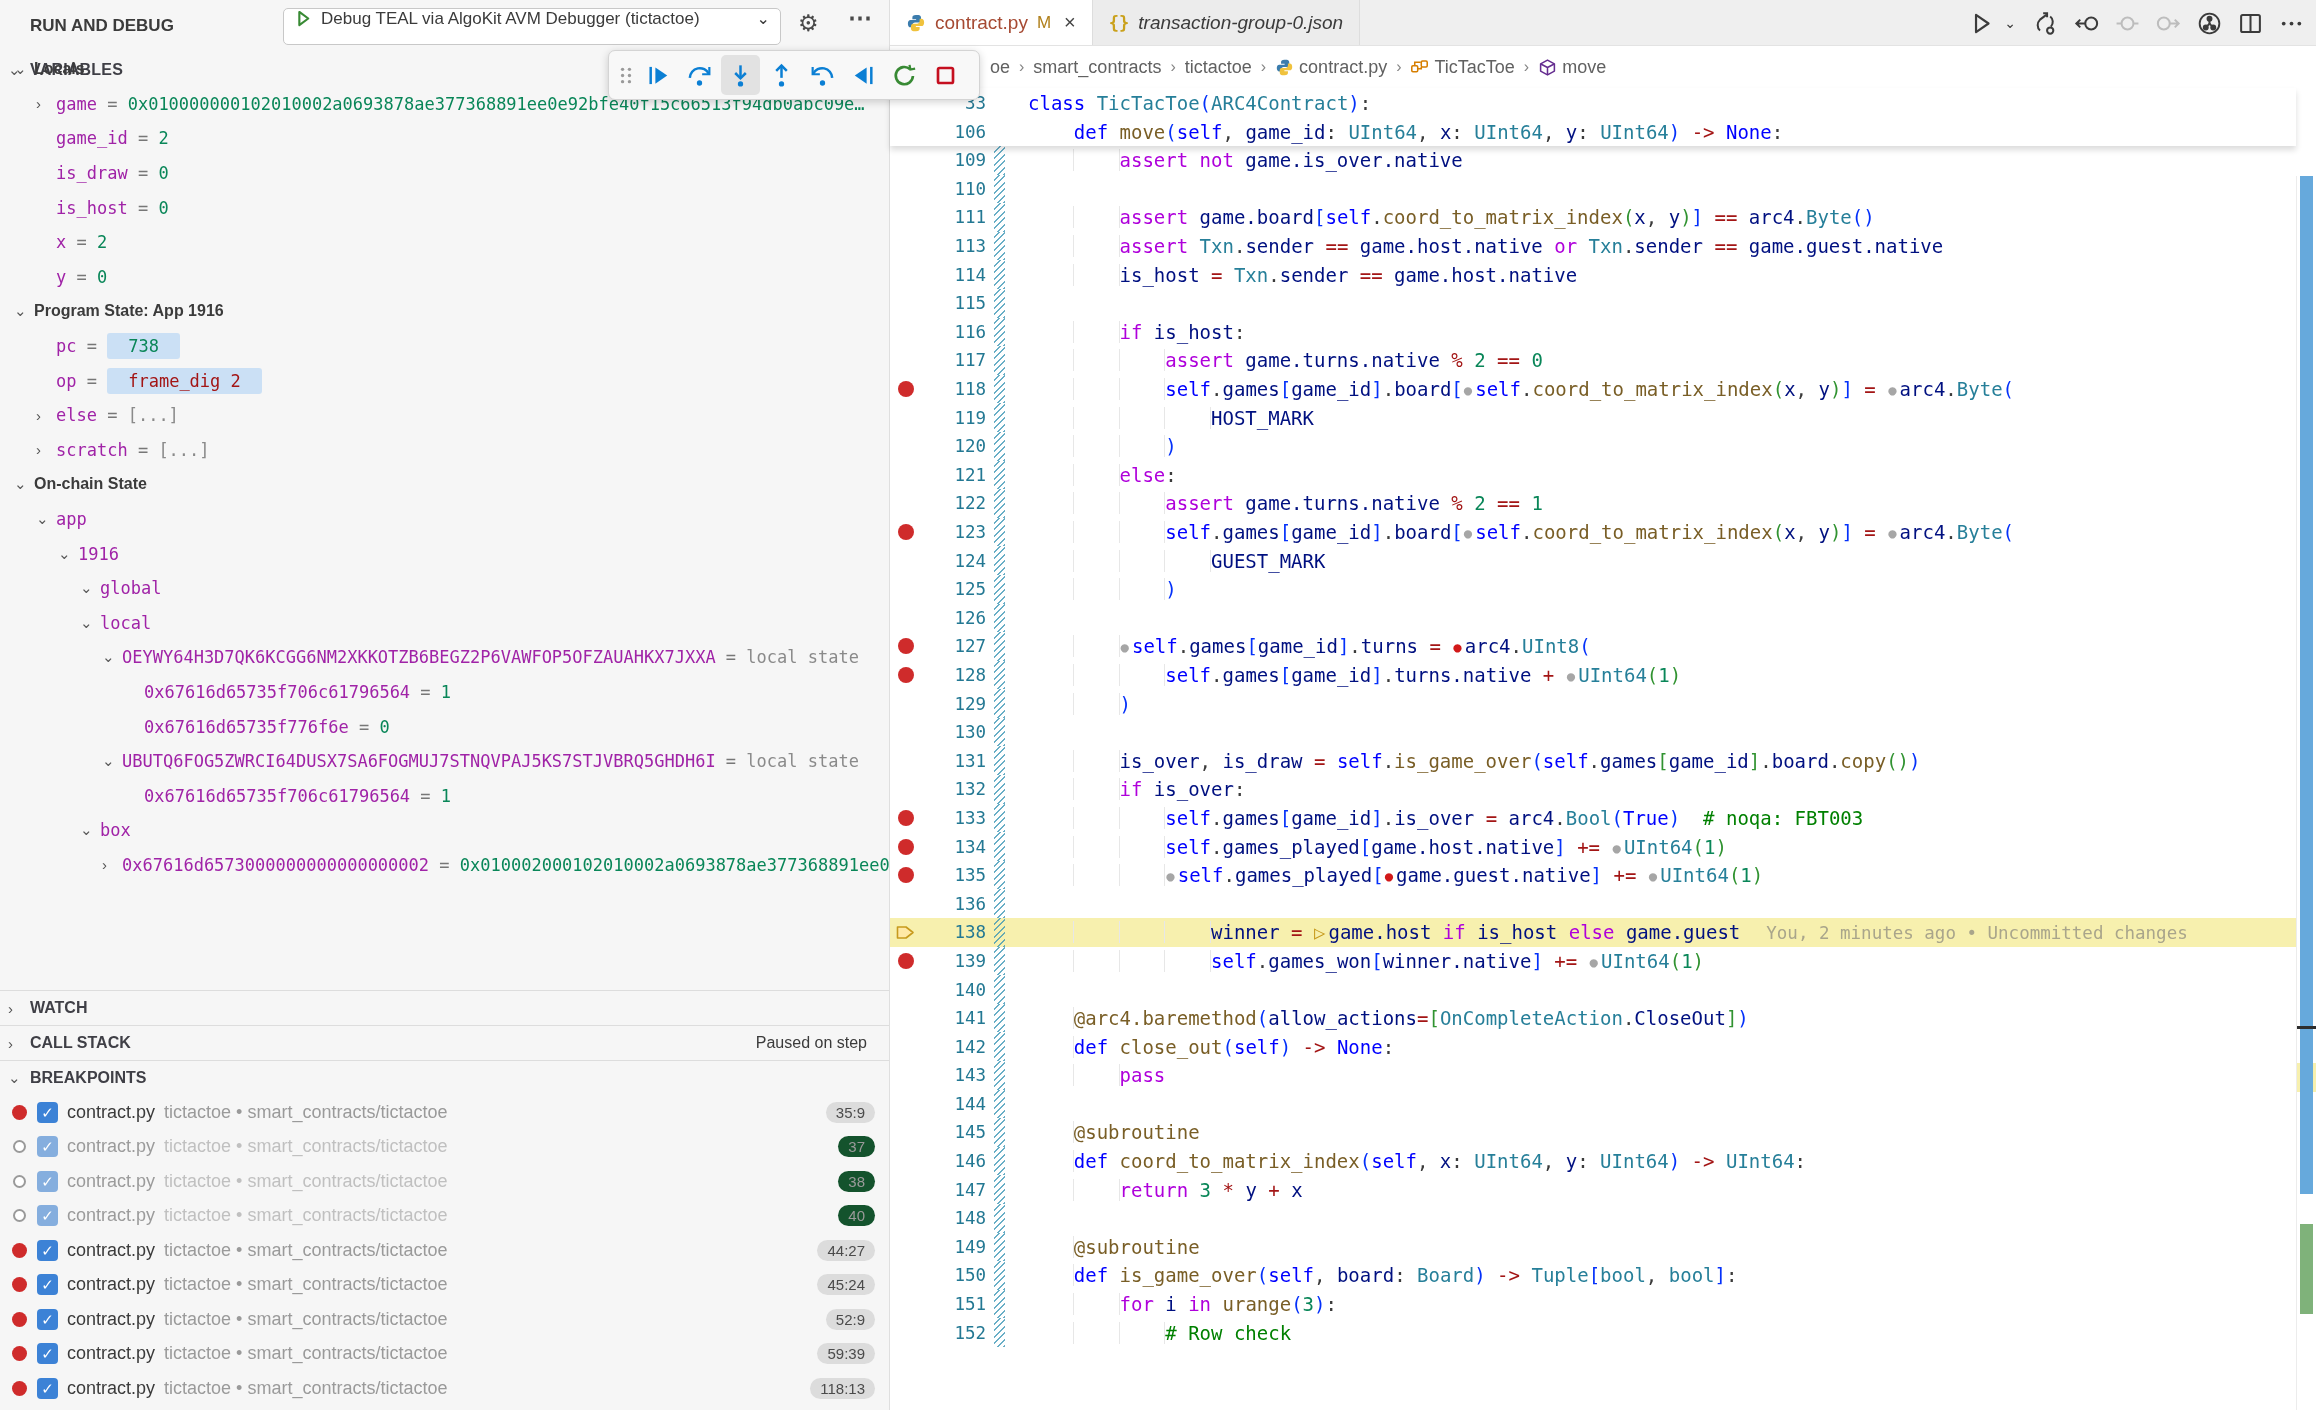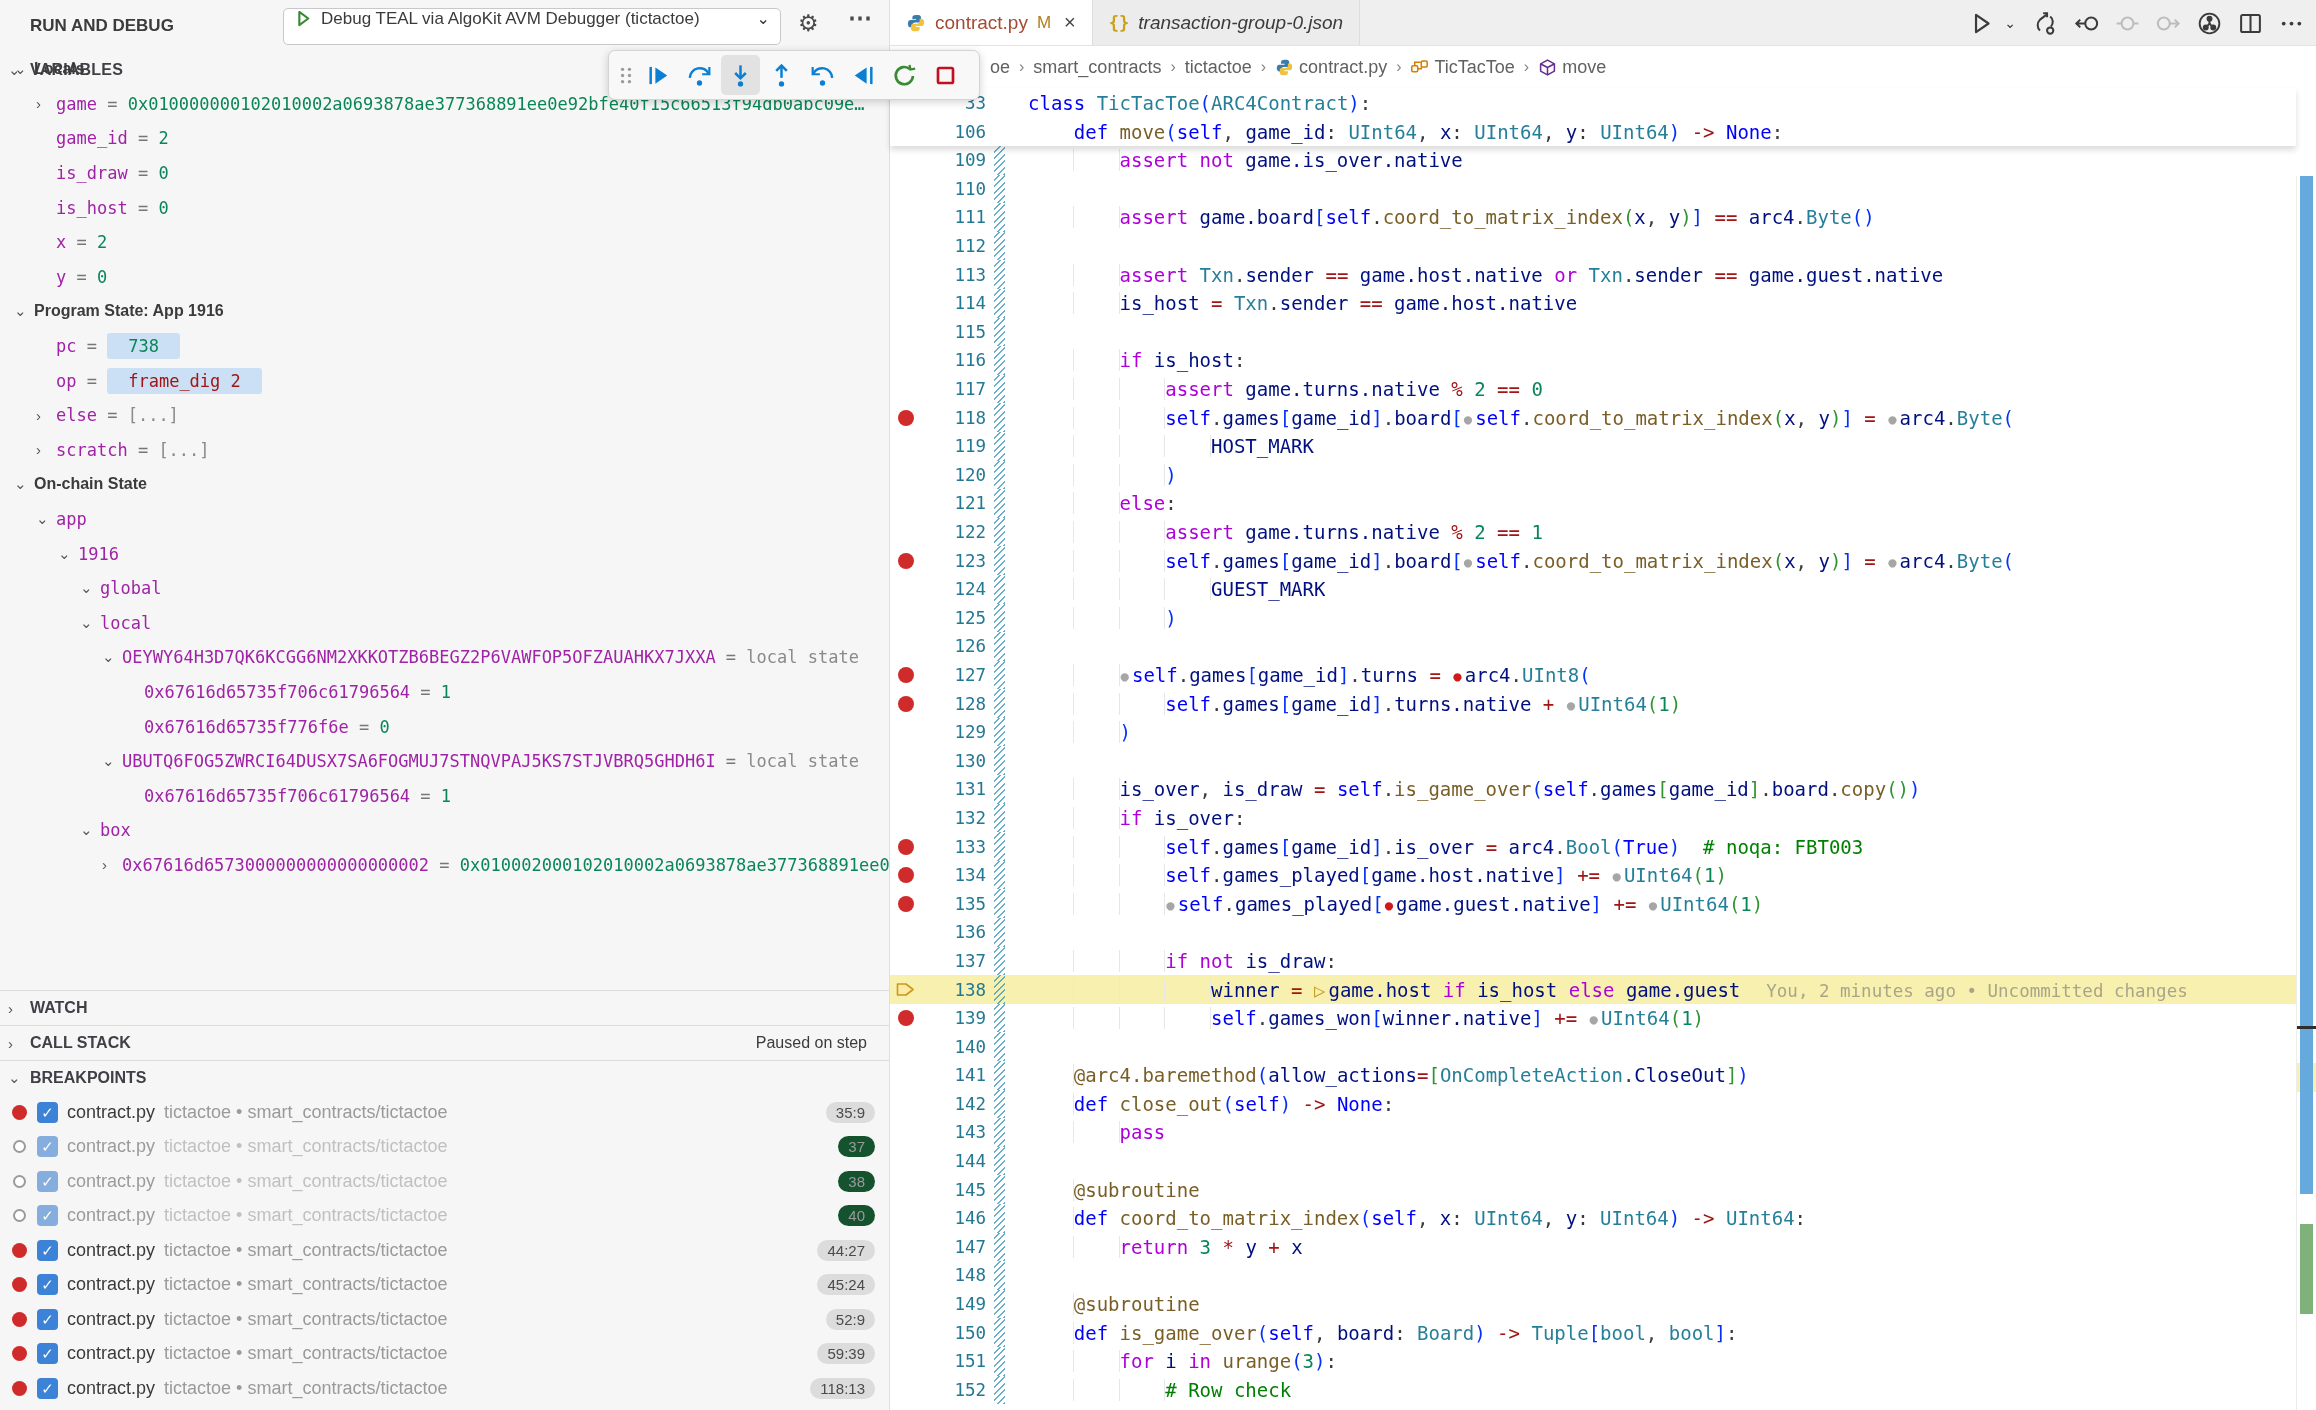--- a/index.html
+++ b/index.html
@@ -491,21 +491,20 @@
 
     <div class="code">
       <div class="sticky" id="sticky">
           <div class="cl"><div class="glyph"></div><div class="lnum mono">33</div><span class="ctext"><span class="tk-d">class </span><span class="tk-t">TicTacToe</span><span class="tk-b">(</span><span class="tk-t">ARC4Contract</span><span class="tk-b">)</span><span class="tk-p">:</span></span></div>
           <div class="cl"><div class="glyph"></div><div class="lnum mono">106</div><span class="ctext"><span class="tk-i">    </span><span class="tk-d">def </span><span class="tk-f">move</span><span class="tk-b">(</span><span class="tk-d">self</span><span class="tk-p">, </span><span class="tk-v">game_id</span><span class="tk-p">: </span><span class="tk-t">UInt64</span><span class="tk-p">, </span><span class="tk-v">x</span><span class="tk-p">: </span><span class="tk-t">UInt64</span><span class="tk-p">, </span><span class="tk-v">y</span><span class="tk-p">: </span><span class="tk-t">UInt64</span><span class="tk-b">)</span><span class="tk-o"> -&gt; </span><span class="tk-d">None</span><span class="tk-p">:</span></span></div>
         </div>
       <div class="body-lines" id="codebody">
           <div class="cl"><div class="glyph"></div><div class="lnum mono">109</div><div class="hatch"></div><span class="ctext"><span class="tk-i">        </span><span class="tk-k">assert </span><span class="tk-k">not </span><span class="tk-v">game.is_over.native</span></span></div>
           <div class="cl"><div class="glyph"></div><div class="lnum mono">110</div><div class="hatch"></div><span class="ctext"></span></div>
           <div class="cl"><div class="glyph"></div><div class="lnum mono">111</div><div class="hatch"></div><span class="ctext"><span class="tk-i">        </span><span class="tk-k">assert </span><span class="tk-v">game.board</span><span class="tk-b">[</span><span class="tk-d">self</span><span class="tk-p">.</span><span class="tk-f">coord_to_matrix_index</span><span class="tk-g">(</span><span class="tk-v">x</span><span class="tk-p">, </span><span class="tk-v">y</span><span class="tk-g">)</span><span class="tk-b">]</span><span class="tk-o"> == </span><span class="tk-v">arc4</span><span class="tk-p">.</span><span class="tk-t">Byte</span><span class="tk-b">()</span></span></div>
-          <div class="cl"><div class="glyph"></div><div class="lnum mono">112</div><div class="hatch"></div><span class="ctext"></span></div>
           <div class="cl"><div class="glyph"></div><div class="lnum mono">113</div><div class="hatch"></div><span class="ctext"><span class="tk-i">        </span><span class="tk-k">assert </span><span class="tk-t">Txn</span><span class="tk-p">.</span><span class="tk-v">sender</span><span class="tk-o"> == </span><span class="tk-v">game.host.native</span><span class="tk-k"> or </span><span class="tk-t">Txn</span><span class="tk-p">.</span><span class="tk-v">sender</span><span class="tk-o"> == </span><span class="tk-v">game.guest.native</span></span></div>
           <div class="cl"><div class="glyph"></div><div class="lnum mono">114</div><div class="hatch"></div><span class="ctext"><span class="tk-i">        </span><span class="tk-v">is_host</span><span class="tk-o"> = </span><span class="tk-t">Txn</span><span class="tk-p">.</span><span class="tk-v">sender</span><span class="tk-o"> == </span><span class="tk-v">game.host.native</span></span></div>
           <div class="cl"><div class="glyph"></div><div class="lnum mono">115</div><div class="hatch"></div><span class="ctext"></span></div>
           <div class="cl"><div class="glyph"></div><div class="lnum mono">116</div><div class="hatch"></div><span class="ctext"><span class="tk-i">        </span><span class="tk-k">if </span><span class="tk-v">is_host</span><span class="tk-p">:</span></span></div>
           <div class="cl"><div class="glyph"></div><div class="lnum mono">117</div><div class="hatch"></div><span class="ctext"><span class="tk-i">            </span><span class="tk-k">assert </span><span class="tk-v">game.turns.native</span><span class="tk-o"> % </span><span class="tk-n">2</span><span class="tk-o"> == </span><span class="tk-n">0</span></span></div>
           <div class="cl"><div class="glyph"><div class="gbp"></div></div><div class="lnum mono">118</div><div class="hatch"></div><span class="ctext"><span class="tk-i">            </span><span class="tk-d">self</span><span class="tk-p">.</span><span class="tk-v">games</span><span class="tk-b">[</span><span class="tk-v">game_id</span><span class="tk-b">]</span><span class="tk-p">.</span><span class="tk-v">board</span><span class="tk-b">[</span><span class="tk-D">●</span><span class="tk-d">self</span><span class="tk-p">.</span><span class="tk-f">coord_to_matrix_index</span><span class="tk-g">(</span><span class="tk-v">x</span><span class="tk-p">, </span><span class="tk-v">y</span><span class="tk-g">)</span><span class="tk-b">]</span><span class="tk-o"> = </span><span class="tk-D">●</span><span class="tk-v">arc4</span><span class="tk-p">.</span><span class="tk-t">Byte</span><span class="tk-b">(</span></span></div>
           <div class="cl"><div class="glyph"></div><div class="lnum mono">119</div><div class="hatch"></div><span class="ctext"><span class="tk-i">                </span><span class="tk-v">HOST_MARK</span></span></div>
           <div class="cl"><div class="glyph"></div><div class="lnum mono">120</div><div class="hatch"></div><span class="ctext"><span class="tk-i">            </span><span class="tk-b">)</span></span></div>
           <div class="cl"><div class="glyph"></div><div class="lnum mono">121</div><div class="hatch"></div><span class="ctext"><span class="tk-i">        </span><span class="tk-k">else</span><span class="tk-p">:</span></span></div>
           <div class="cl"><div class="glyph"></div><div class="lnum mono">122</div><div class="hatch"></div><span class="ctext"><span class="tk-i">            </span><span class="tk-k">assert </span><span class="tk-v">game.turns.native</span><span class="tk-o"> % </span><span class="tk-n">2</span><span class="tk-o"> == </span><span class="tk-n">1</span></span></div>
@@ -516,21 +515,20 @@
           <div class="cl"><div class="glyph"><div class="gbp"></div></div><div class="lnum mono">127</div><div class="hatch"></div><span class="ctext"><span class="tk-i">        </span><span class="tk-D">●</span><span class="tk-d">self</span><span class="tk-p">.</span><span class="tk-v">games</span><span class="tk-b">[</span><span class="tk-v">game_id</span><span class="tk-b">]</span><span class="tk-p">.</span><span class="tk-v">turns</span><span class="tk-o"> = </span><span class="tk-R">●</span><span class="tk-v">arc4</span><span class="tk-p">.</span><span class="tk-t">UInt8</span><span class="tk-b">(</span></span></div>
           <div class="cl"><div class="glyph"><div class="gbp"></div></div><div class="lnum mono">128</div><div class="hatch"></div><span class="ctext"><span class="tk-i">            </span><span class="tk-d">self</span><span class="tk-p">.</span><span class="tk-v">games</span><span class="tk-b">[</span><span class="tk-v">game_id</span><span class="tk-b">]</span><span class="tk-p">.</span><span class="tk-v">turns.native</span><span class="tk-o"> + </span><span class="tk-D">●</span><span class="tk-t">UInt64</span><span class="tk-g">(</span><span class="tk-n">1</span><span class="tk-g">)</span></span></div>
           <div class="cl"><div class="glyph"></div><div class="lnum mono">129</div><div class="hatch"></div><span class="ctext"><span class="tk-i">        </span><span class="tk-b">)</span></span></div>
           <div class="cl"><div class="glyph"></div><div class="lnum mono">130</div><div class="hatch"></div><span class="ctext"></span></div>
           <div class="cl"><div class="glyph"></div><div class="lnum mono">131</div><div class="hatch"></div><span class="ctext"><span class="tk-i">        </span><span class="tk-v">is_over</span><span class="tk-p">, </span><span class="tk-v">is_draw</span><span class="tk-o"> = </span><span class="tk-d">self</span><span class="tk-p">.</span><span class="tk-f">is_game_over</span><span class="tk-b">(</span><span class="tk-d">self</span><span class="tk-p">.</span><span class="tk-v">games</span><span class="tk-g">[</span><span class="tk-v">game_id</span><span class="tk-g">]</span><span class="tk-p">.</span><span class="tk-v">board</span><span class="tk-p">.</span><span class="tk-f">copy</span><span class="tk-g">()</span><span class="tk-b">)</span></span></div>
           <div class="cl"><div class="glyph"></div><div class="lnum mono">132</div><div class="hatch"></div><span class="ctext"><span class="tk-i">        </span><span class="tk-k">if </span><span class="tk-v">is_over</span><span class="tk-p">:</span></span></div>
           <div class="cl"><div class="glyph"><div class="gbp"></div></div><div class="lnum mono">133</div><div class="hatch"></div><span class="ctext"><span class="tk-i">            </span><span class="tk-d">self</span><span class="tk-p">.</span><span class="tk-v">games</span><span class="tk-b">[</span><span class="tk-v">game_id</span><span class="tk-b">]</span><span class="tk-p">.</span><span class="tk-v">is_over</span><span class="tk-o"> = </span><span class="tk-v">arc4</span><span class="tk-p">.</span><span class="tk-t">Bool</span><span class="tk-b">(</span><span class="tk-d">True</span><span class="tk-b">)</span><span class="tk-p">  </span><span class="tk-c"># noqa: FBT003</span></span></div>
           <div class="cl"><div class="glyph"><div class="gbp"></div></div><div class="lnum mono">134</div><div class="hatch"></div><span class="ctext"><span class="tk-i">            </span><span class="tk-d">self</span><span class="tk-p">.</span><span class="tk-v">games_played</span><span class="tk-b">[</span><span class="tk-v">game.host.native</span><span class="tk-b">]</span><span class="tk-o"> += </span><span class="tk-D">●</span><span class="tk-t">UInt64</span><span class="tk-g">(</span><span class="tk-n">1</span><span class="tk-g">)</span></span></div>
           <div class="cl"><div class="glyph"><div class="gbp"></div></div><div class="lnum mono">135</div><div class="hatch"></div><span class="ctext"><span class="tk-i">            </span><span class="tk-D">●</span><span class="tk-d">self</span><span class="tk-p">.</span><span class="tk-v">games_played</span><span class="tk-b">[</span><span class="tk-R">●</span><span class="tk-v">game.guest.native</span><span class="tk-b">]</span><span class="tk-o"> += </span><span class="tk-D">●</span><span class="tk-t">UInt64</span><span class="tk-g">(</span><span class="tk-n">1</span><span class="tk-g">)</span></span></div>
           <div class="cl"><div class="glyph"></div><div class="lnum mono">136</div><div class="hatch"></div><span class="ctext"></span></div>
-          <div class="cl"><div class="glyph"></div><div class="lnum mono">137</div><div class="hatch"></div><span class="ctext"><span class="tk-i">            </span><span class="tk-k">if </span><span class="tk-k">not </span><span class="tk-v">is_draw</span><span class="tk-p">:</span></span></div>
           <div class="cl cur"><div class="glyph"><svg class="cur-arrow" viewBox="0 0 19 15">
                 <path d="M1.5 2h8.5l7 5.5-7 5.5H1.5z" fill="#ffe9a6" stroke="#c79a1d" stroke-width="1.6" stroke-linejoin="round"></path>
               </svg></div><div class="lnum mono">138</div><div class="hatch"></div><span class="ctext"><span class="tk-i">                </span><span class="tk-v">winner</span><span class="tk-o"> = </span><span class="tk-A">▷</span><span class="tk-v">game.host</span><span class="tk-k"> if </span><span class="tk-v">is_host</span><span class="tk-k"> else </span><span class="tk-v">game.guest</span><span class="blame">You, 2 minutes ago • Uncommitted changes</span></span></div>
           <div class="cl"><div class="glyph"><div class="gbp"></div></div><div class="lnum mono">139</div><div class="hatch"></div><span class="ctext"><span class="tk-i">                </span><span class="tk-d">self</span><span class="tk-p">.</span><span class="tk-v">games_won</span><span class="tk-b">[</span><span class="tk-v">winner.native</span><span class="tk-b">]</span><span class="tk-o"> += </span><span class="tk-D">●</span><span class="tk-t">UInt64</span><span class="tk-g">(</span><span class="tk-n">1</span><span class="tk-g">)</span></span></div>
           <div class="cl"><div class="glyph"></div><div class="lnum mono">140</div><div class="hatch"></div><span class="ctext"></span></div>
           <div class="cl"><div class="glyph"></div><div class="lnum mono">141</div><div class="hatch"></div><span class="ctext"><span class="tk-i">    </span><span class="tk-f">@arc4.baremethod</span><span class="tk-b">(</span><span class="tk-v">allow_actions</span><span class="tk-o">=</span><span class="tk-g">[</span><span class="tk-t">OnCompleteAction</span><span class="tk-p">.</span><span class="tk-v">CloseOut</span><span class="tk-g">]</span><span class="tk-b">)</span></span></div>
           <div class="cl"><div class="glyph"></div><div class="lnum mono">142</div><div class="hatch"></div><span class="ctext"><span class="tk-i">    </span><span class="tk-d">def </span><span class="tk-f">close_out</span><span class="tk-b">(</span><span class="tk-d">self</span><span class="tk-b">)</span><span class="tk-o"> -&gt; </span><span class="tk-d">None</span><span class="tk-p">:</span></span></div>
           <div class="cl"><div class="glyph"></div><div class="lnum mono">143</div><div class="hatch"></div><span class="ctext"><span class="tk-i">        </span><span class="tk-k">pass</span></span></div>
           <div class="cl"><div class="glyph"></div><div class="lnum mono">144</div><div class="hatch"></div><span class="ctext"></span></div>
           <div class="cl"><div class="glyph"></div><div class="lnum mono">145</div><div class="hatch"></div><span class="ctext"><span class="tk-i">    </span><span class="tk-f">@subroutine</span></span></div>

